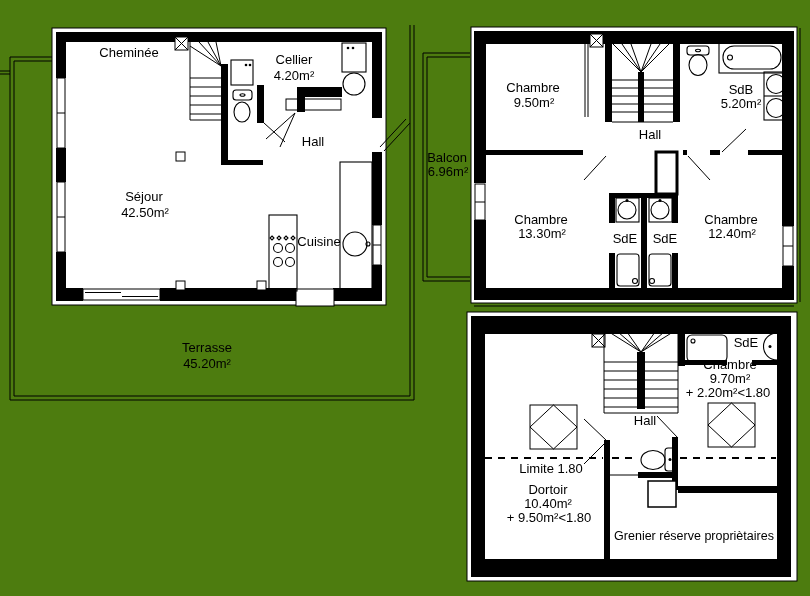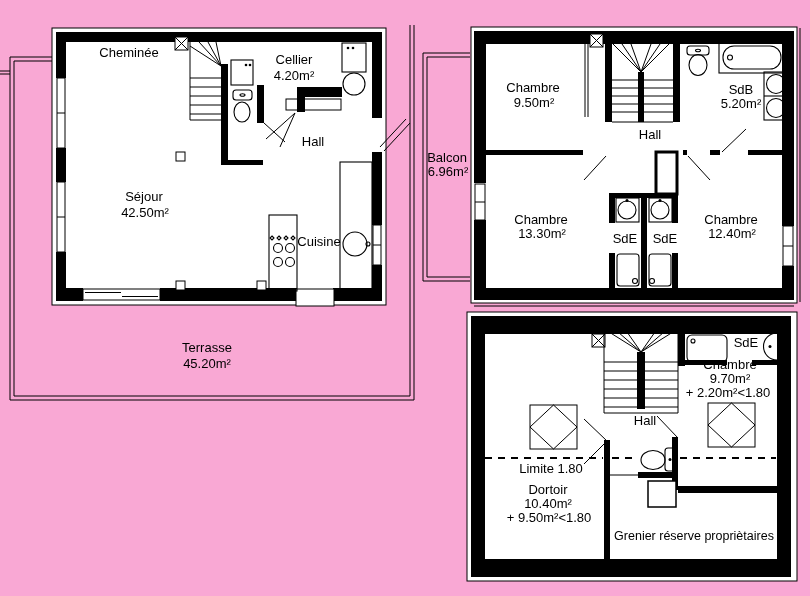--- a/index.html
+++ b/index.html
@@ -1,16 +1,16 @@
 <!DOCTYPE html>
 <html><head>
 <meta charset="utf-8">
 <style>
   html,body{margin:0;padding:0;background:#fff;}
-  .page{position:relative;width:810px;height:596px;background:#f9a8d4;overflow:hidden;}
+  .page{position:relative;width:810px;height:596px;background:#4d7c0f;overflow:hidden;}
   svg{display:block;}
   text{font-family:"Liberation Sans","DejaVu Sans",sans-serif;font-size:13px;fill:#000000;}
   text.small{font-size:12.5px;}
   .thin{stroke:#000;stroke-width:1;fill:none;}
   .wall{fill:#000;stroke:none;}
   .fix{stroke:#000;stroke-width:1.1;fill:none;}
   .white{fill:#fff;}
 </style>
 </head>
 <body>

